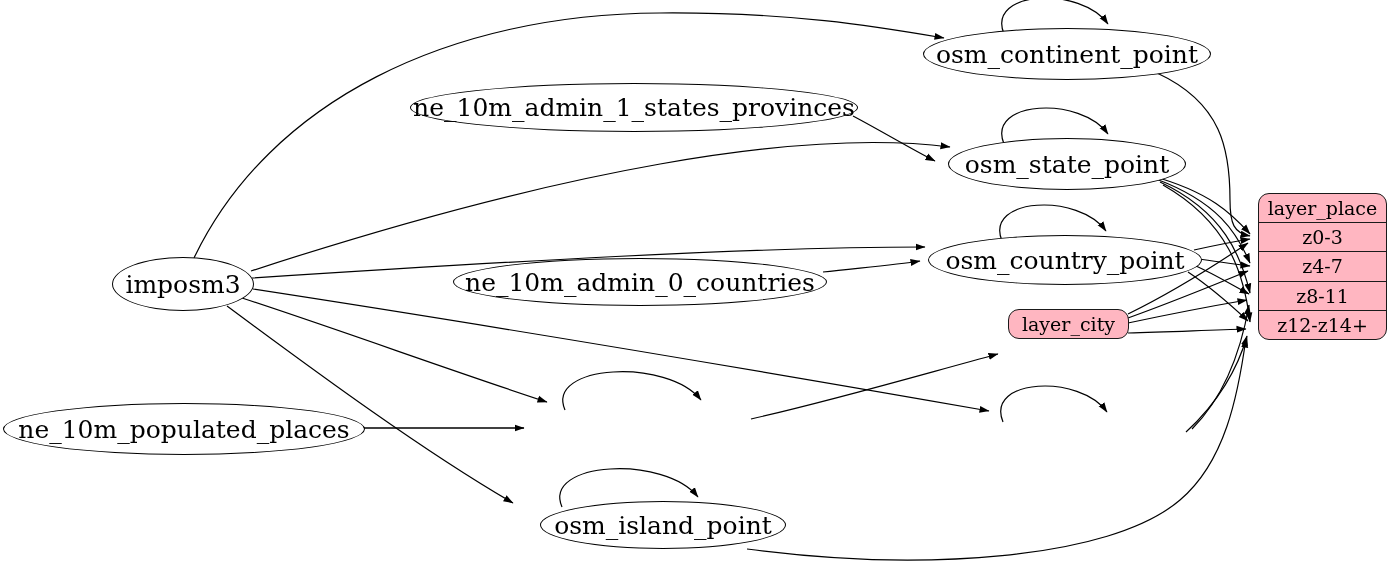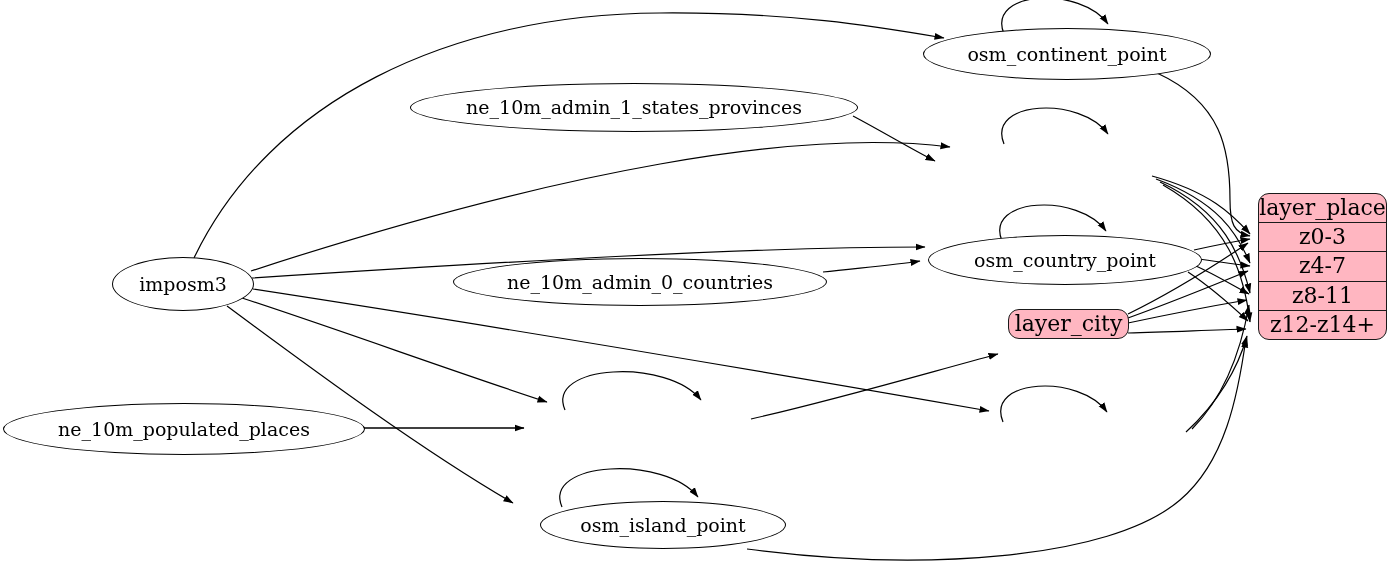--- a/index.html
+++ b/index.html
@@ -4,25 +4,25 @@
 <style>
   html,body{margin:0;padding:0;background:#ffffff;}
   #canvas{
     position:relative;width:1395px;height:568px;background:#ffffff;
     font-family:"DejaVu Serif", serif;color:#000;overflow:hidden;
   }
   svg.edges{position:absolute;left:0;top:0;z-index:1;}
   .ellipse{
     position:absolute;z-index:2;background:#ffffff;border:1.4px solid #000;
     border-radius:50%;display:flex;align-items:center;justify-content:center;
-    white-space:nowrap;font-size:19px;line-height:1;
+    white-space:nowrap;font-size:25px;line-height:1;
   }
   .rtable{
     position:absolute;z-index:2;background:#ffb6c1;border:1.5px solid #1a1a1a;
-    border-radius:11px;overflow:hidden;text-align:center;font-size:22px;
+    border-radius:11px;overflow:hidden;text-align:center;font-size:19px;
   }
   .trow{height:28.2px;line-height:28.2px;border-top:1.4px solid #1a1a1a;}
   .trow.thead{border-top:none;}
 </style>
 </head>
 <body>
 
 <div id="canvas">
 
   <svg class="edges" width="1395" height="568" viewBox="0 0 1395 568">
@@ -80,20 +80,23 @@
   </div>
   <div class="ellipse" style="left:453px;top:258px;width:372px;height:46px">
     <span>ne_10m_admin_0_countries</span>
   </div>
   <div class="ellipse" style="left:3px;top:403px;width:360px;height:50px">
     <span>ne_10m_populated_places</span>
   </div>
   <div class="ellipse" style="left:923px;top:28px;width:286px;height:50px">
     <span>osm_continent_point</span>
   </div>
+  <div class="ellipse" style="left:948px;top:138px;width:236px;height:50px">
+    <span>osm_state_point</span>
+  </div>
   <div class="ellipse" style="left:928px;top:235px;width:272px;height:48px">
     <span>osm_country_point</span>
   </div>
   <div class="ellipse" style="left:540px;top:501px;width:244px;height:46px">
     <span>osm_island_point</span>
   </div>
 
   <div class="rtable" style="left:1008px;top:309px;width:119px">
     <div class="trow thead">layer_city</div>
   </div>

